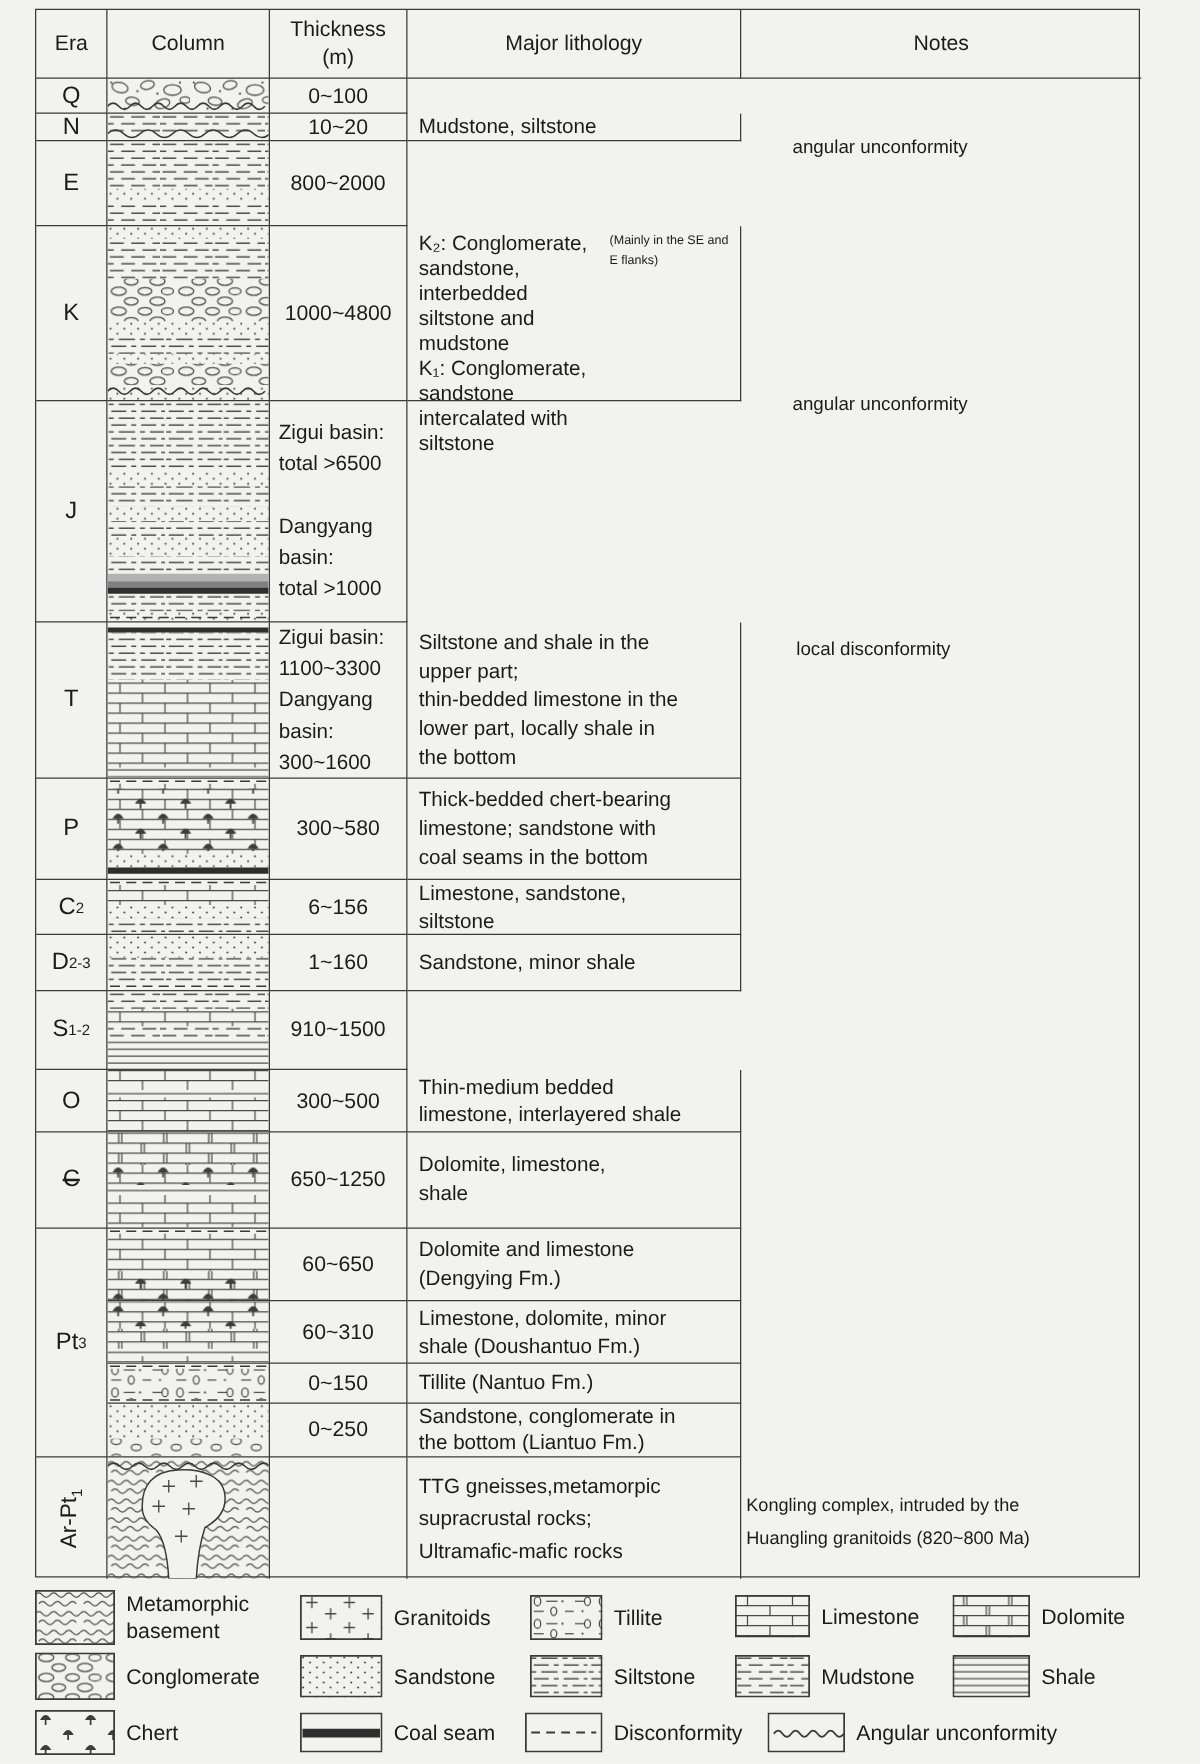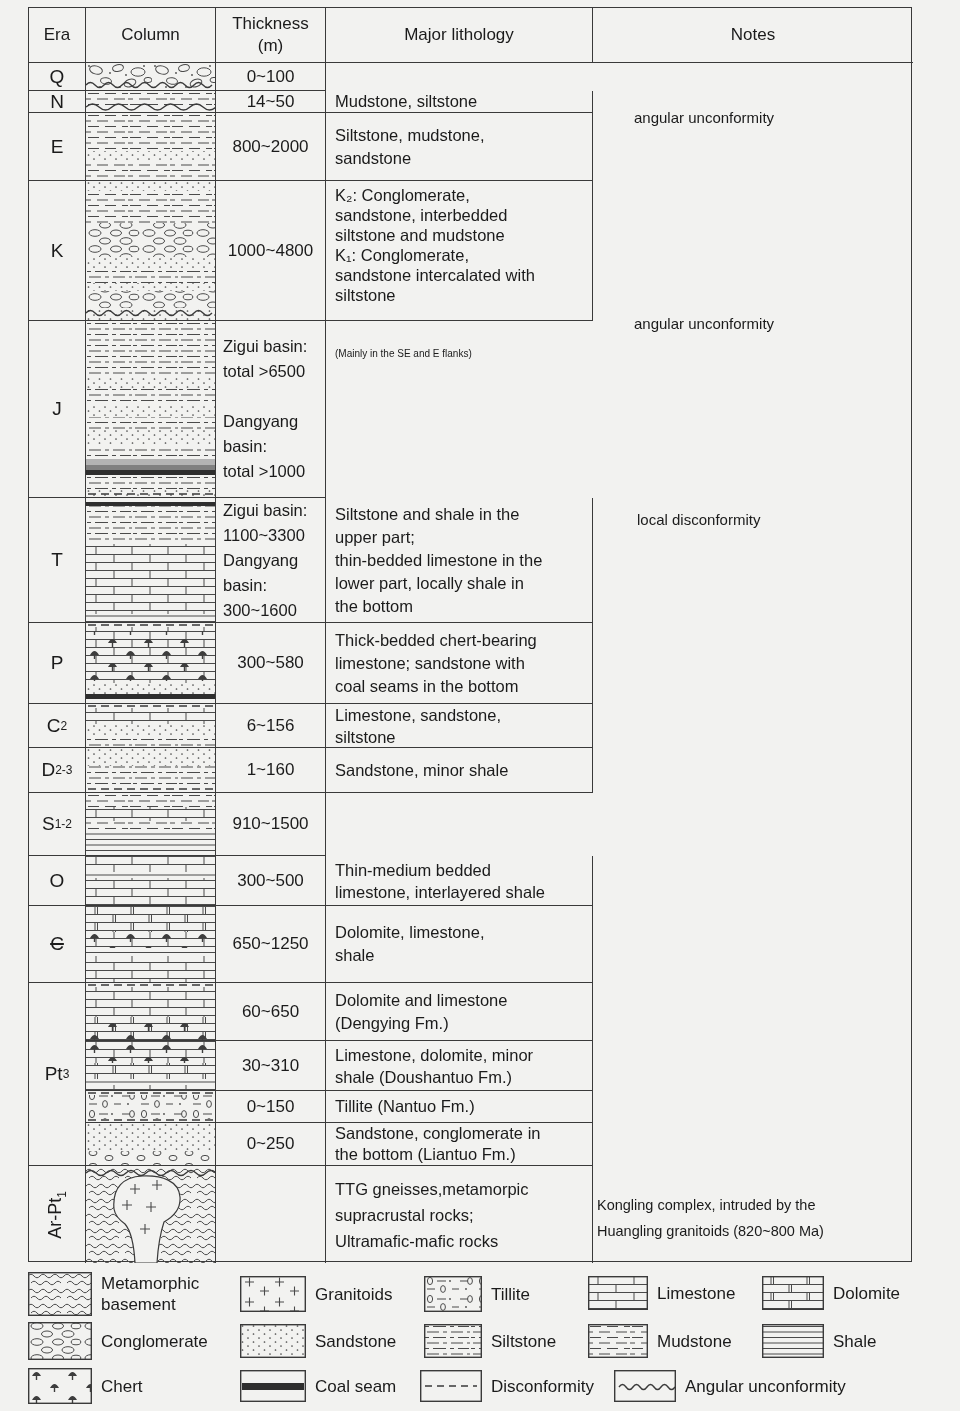--- a/index.html
+++ b/index.html
@@ -14,21 +14,21 @@
   .hd{font-size:17px;text-align:center;white-space:pre-line;line-height:22px;}
   .era{font-size:19px;}
   .era sub{font-size:12px;}
   .strike{text-decoration:line-through;text-decoration-thickness:1.5px;}
   .vert{transform:rotate(-90deg);white-space:nowrap;font-size:18px;}
   .thick{font-size:17px;text-align:center;white-space:pre-line;line-height:24px;}
   .thick.tl{justify-content:flex-start;text-align:left;padding-left:7px;line-height:25px;font-size:16.5px;}
   .lith{font-size:16.5px;line-height:23px;white-space:pre-line;justify-content:flex-start;
         padding-left:9px;text-align:left;}
   .lith.bold{font-weight:bold;font-size:16px;}
-  .lith.lh20{line-height:20px;flex-direction:column;align-items:flex-start;padding-top:4px;gap:41px;}
+  .lith.lh20{line-height:20px;flex-direction:row;align-items:flex-start;padding-top:4px;}
   .lith.lh22{line-height:22px;} .lith.lh21{line-height:21px;}
   .lith-small{font-size:10px;line-height:16px;}
   .colcell{padding:0;overflow:hidden;}
   .colcell svg{display:block;}
   .note{position:absolute;font-size:15px;line-height:20px;white-space:pre-line;}
   .note.small{font-size:14.5px;line-height:26px;}
   .lg-item{position:absolute;display:flex;align-items:center;}
   .lg-label{font-size:17px;line-height:21px;white-space:pre-line;margin-left:9px;}
 </style>
 </head>
@@ -307,49 +307,47 @@
     <div class="cell colcell nb" style="left:57px;top:1158px;width:130px;height:97px">
       <svg width="129" height="96">
         <rect width="129" height="96" fill="url(#p-meta)"></rect>
         <path d="M28 42 C26 20 38 10 56 9 C76 8 93 14 94 30 C95 42 87 50 78 55 C74 67 72 80 71 96 L49 96 C48 78 45 64 39 57 C32 52 29 48 28 42 Z" fill="#f2f2f0" stroke="#3a3a3a" stroke-width="1.2"></path>
         <path d="M44 22 h10 M49 17 v10 M66 18 h10 M71 13 v10 M36 38 h10 M41 33 v10 M60 40 h10 M65 35 v10 M54 62 h10 M59 57 v10" stroke="#4a4a4a" stroke-width="1.1" fill="none"></path>
         <path d="M0 6 q5 -5 10 0 t10 0 t10 0 t10 0 t10 0 t10 0 t10 0 t10 0 t10 0 t10 0 t10 0 t10 0 t10 0" stroke="#3a3a3a" stroke-width="1.3" fill="none"></path>
       </svg>
     </div>
 
     <div class="cell thick" style="left:187px;top:55px;width:110px;height:28px">0~100</div>
-    <div class="cell thick" style="left:187px;top:83px;width:110px;height:22px">14~50</div>
+    <div class="cell thick" style="left:187px;top:83px;width:110px;height:22px">10~20</div>
     <div class="cell thick" style="left:187px;top:105px;width:110px;height:68px">800~2000</div>
     <div class="cell thick" style="left:187px;top:173px;width:110px;height:140px">1000~4800</div>
     <div class="cell thick tl" style="left:187px;top:313px;width:110px;height:177px">Zigui basin:
 total &gt;6500
 
 Dangyang
 basin:
 total &gt;1000</div>
     <div class="cell thick tl" style="left:187px;top:490px;width:110px;height:125px">Zigui basin:
 1100~3300
 Dangyang
 basin:
 300~1600</div>
     <div class="cell thick" style="left:187px;top:615px;width:110px;height:81px">300~580</div>
     <div class="cell thick" style="left:187px;top:696px;width:110px;height:44px">6~156</div>
     <div class="cell thick" style="left:187px;top:740px;width:110px;height:45px">1~160</div>
     <div class="cell thick" style="left:187px;top:785px;width:110px;height:63px">910~1500</div>
     <div class="cell thick" style="left:187px;top:848px;width:110px;height:50px">300~500</div>
     <div class="cell thick" style="left:187px;top:898px;width:110px;height:77px">650~1250</div>
     <div class="cell thick" style="left:187px;top:975px;width:110px;height:58px">60~650</div>
-    <div class="cell thick" style="left:187px;top:1033px;width:110px;height:50px">30~310</div>
+    <div class="cell thick" style="left:187px;top:1033px;width:110px;height:50px">60~310</div>
     <div class="cell thick" style="left:187px;top:1083px;width:110px;height:32px">0~150</div>
     <div class="cell thick" style="left:187px;top:1115px;width:110px;height:43px">0~250</div>
     <div class="cell thick nb" style="left:187px;top:1158px;width:110px;height:97px"></div>
 
     <div class="cell lith" style="left:297px;top:83px;width:267px;height:22px">Mudstone, siltstone</div>
-    <div class="cell lith" style="left:297px;top:105px;width:267px;height:68px">Siltstone, mudstone,
-sandstone</div>
     <div class="cell lith lh20" style="left:297px;top:173px;width:267px;height:140px">
       <span>K₂: Conglomerate,
 sandstone, interbedded
 siltstone and mudstone
 K₁: Conglomerate,
 sandstone intercalated with
 siltstone</span>
       <span class="lith-small">(Mainly in the SE and E flanks)</span>
     </div>
     <div class="cell lith" style="left:297px;top:490px;width:267px;height:125px">Siltstone and shale in the

